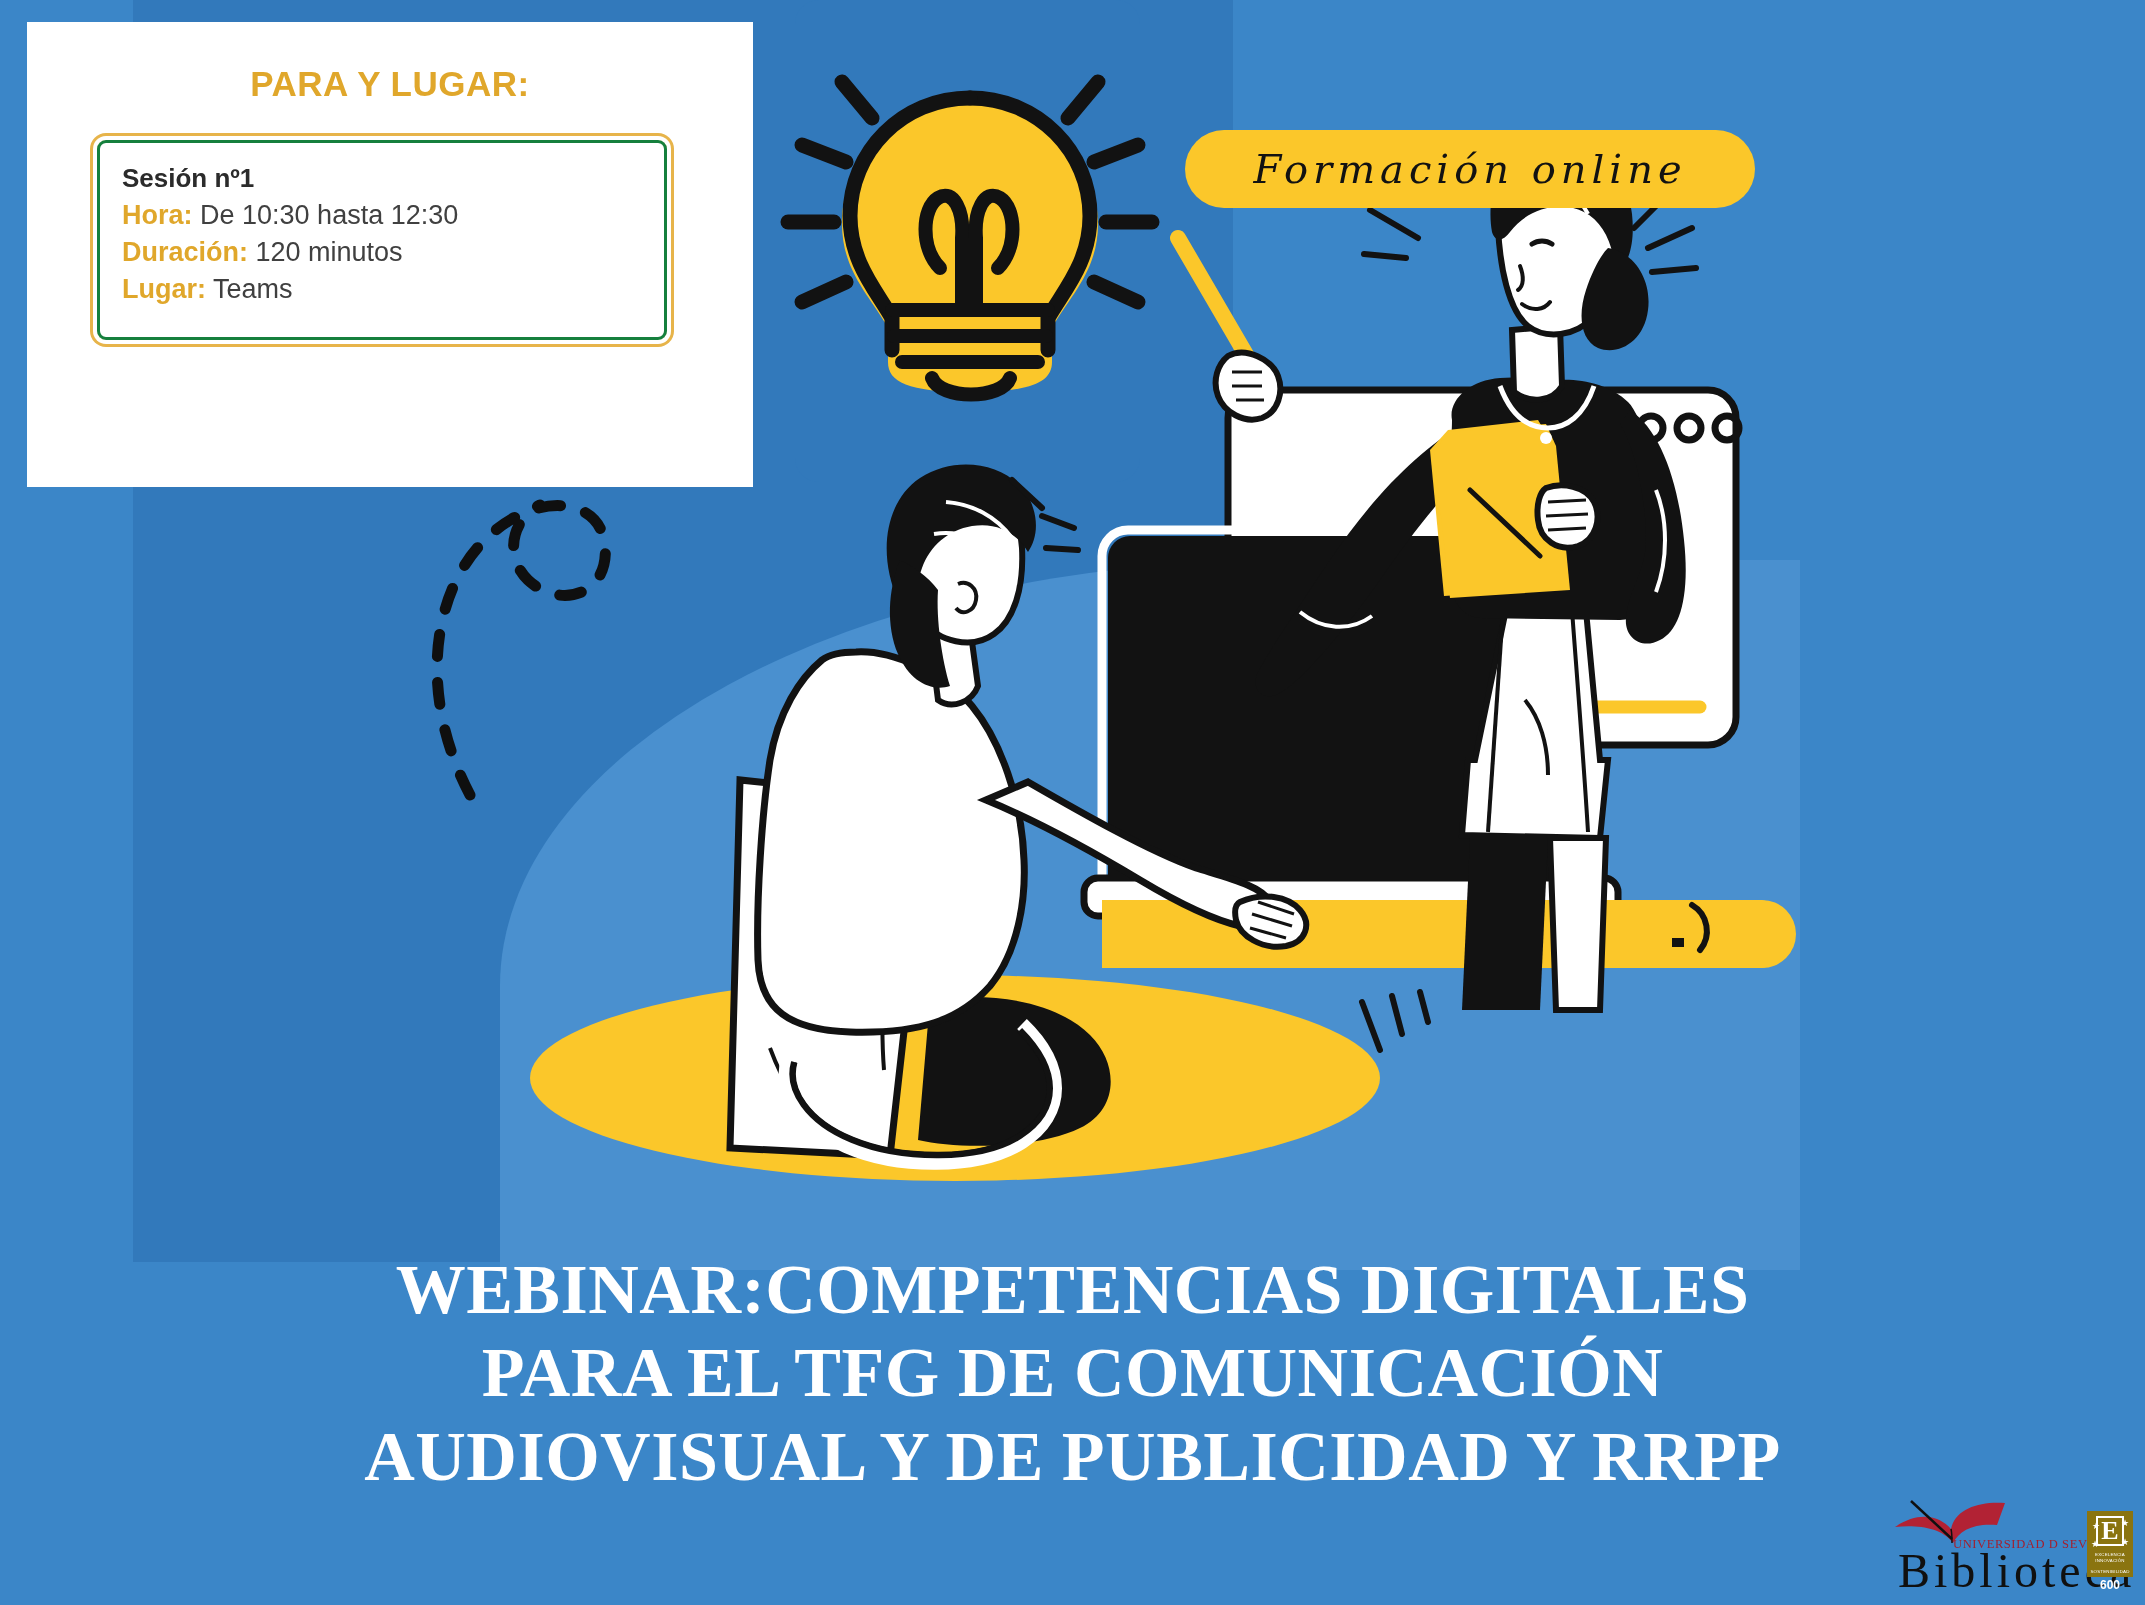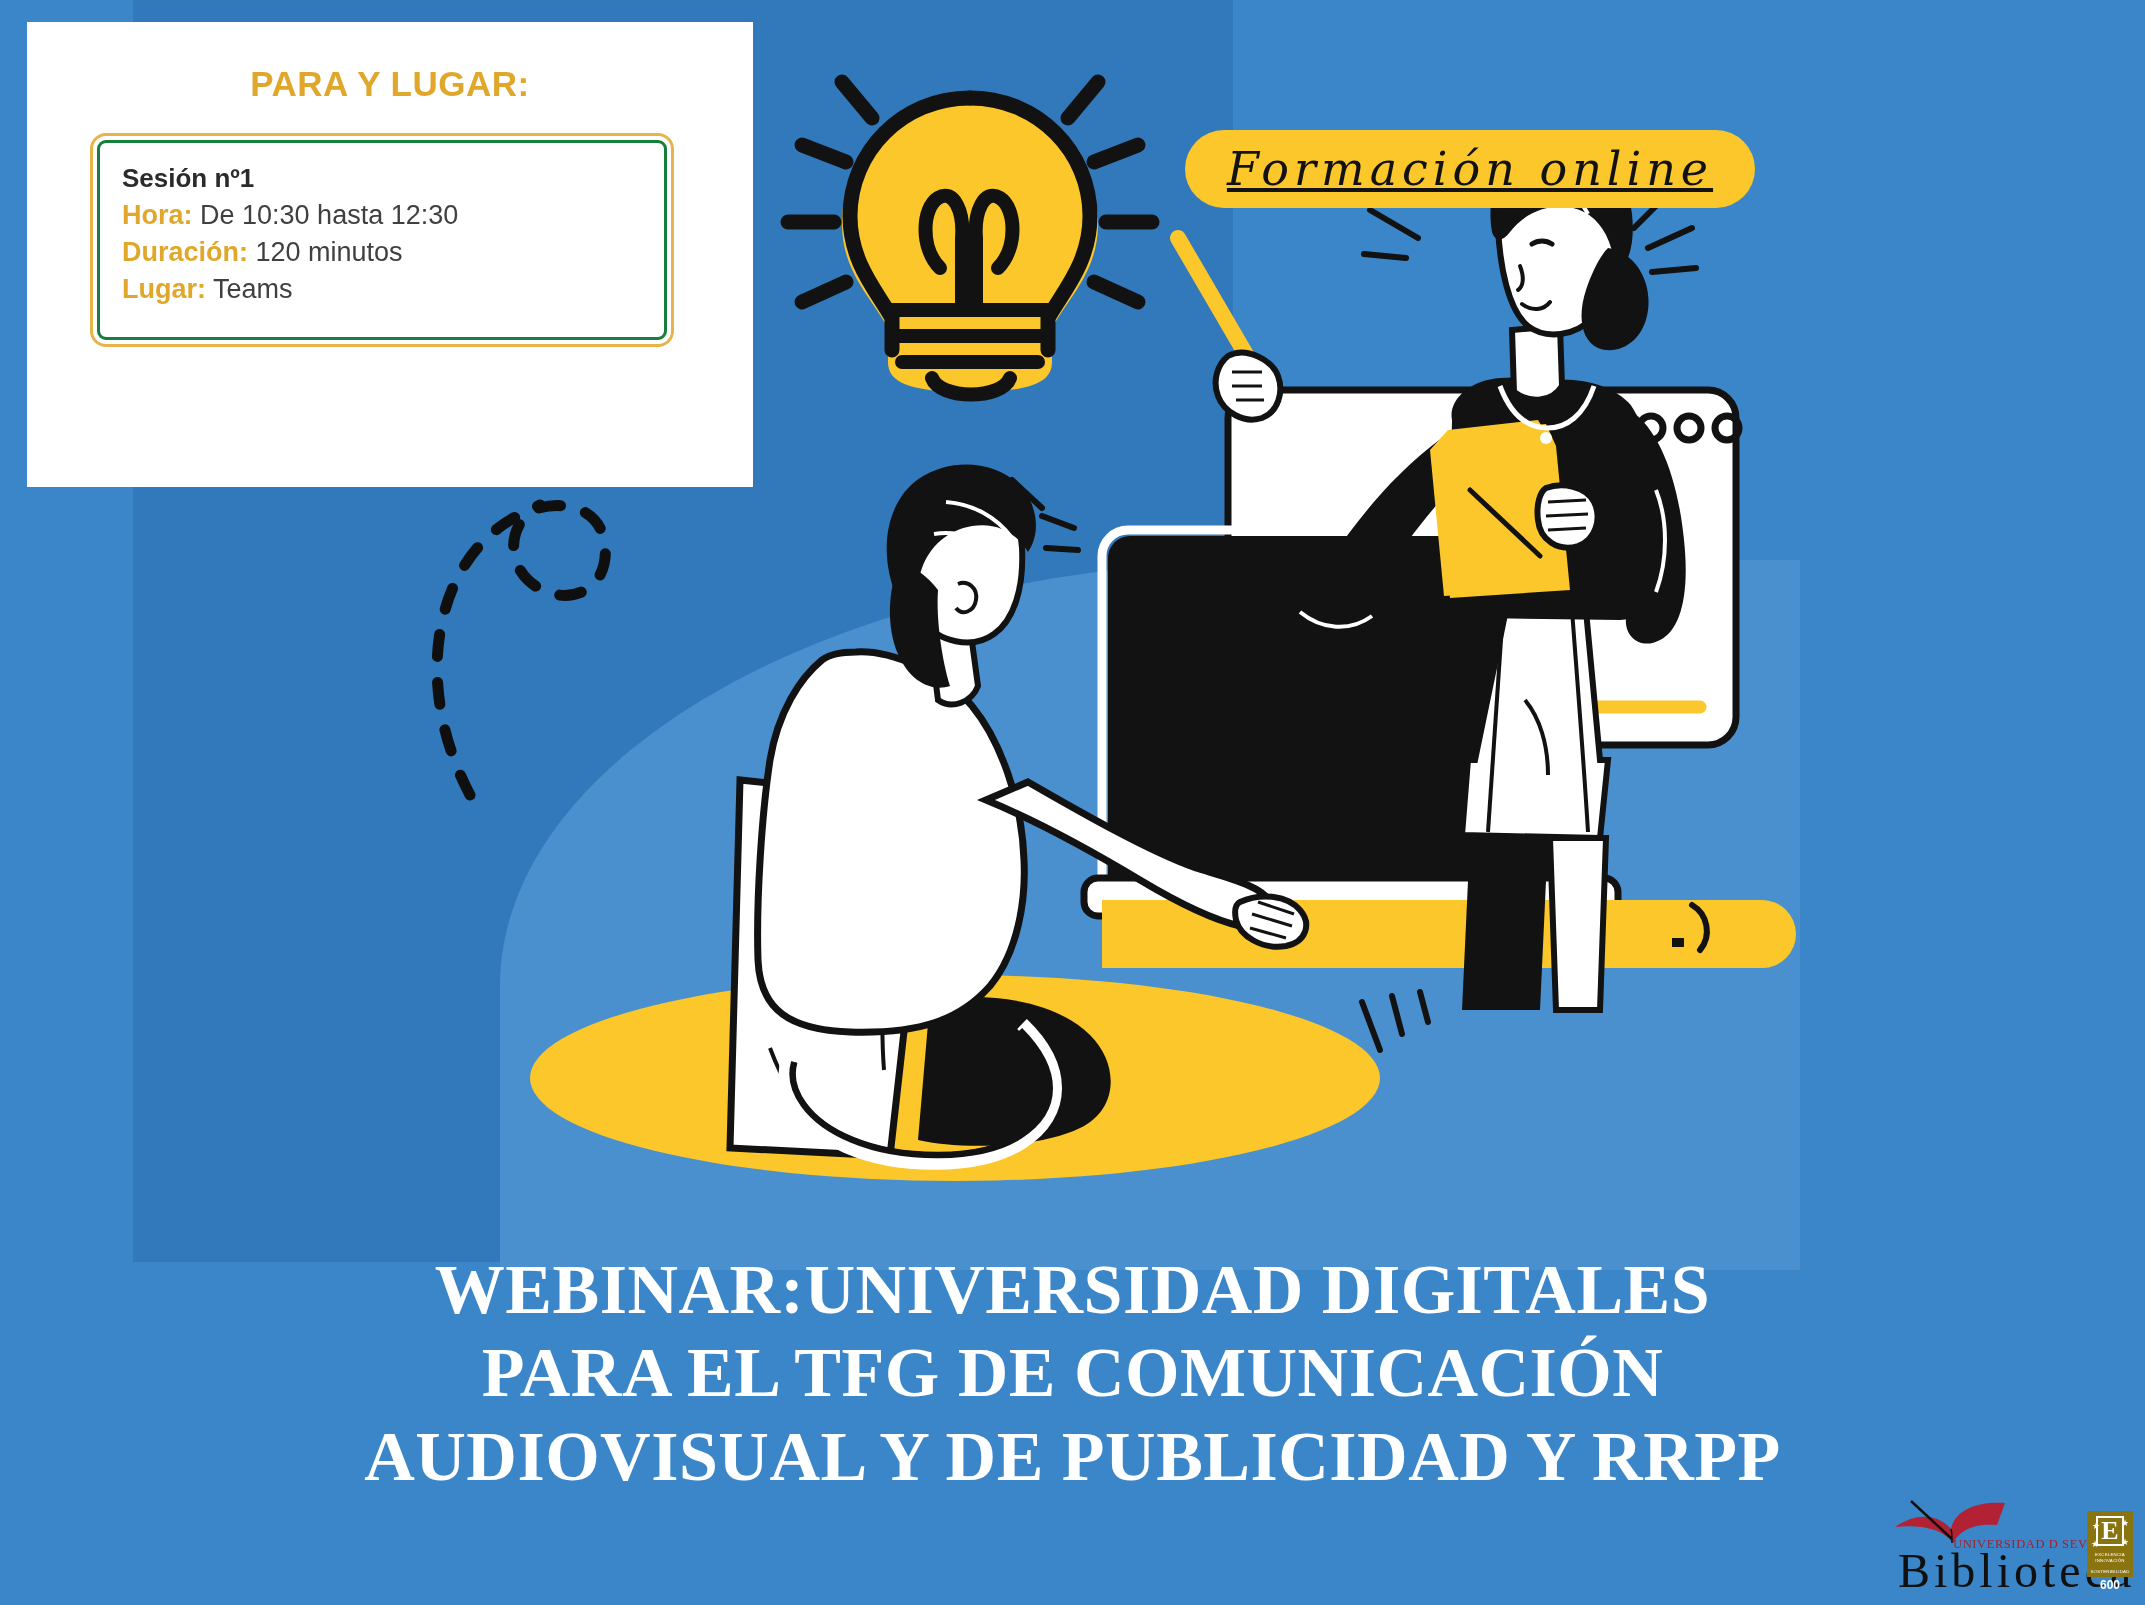--- a/index.html
+++ b/index.html
@@ -78,24 +78,23 @@
     position:absolute;left:1185px;top:130px;
     width:570px;height:78px;
     background:#fbc72a;
     border-radius:40px;
     z-index:30;
     display:flex;align-items:center;justify-content:center;
   }
   .badge span{
     font-family:"DejaVu Serif", serif;
     font-style:italic;
-    font-size:46px;
+    font-size:40px;
     color:#121212;
     letter-spacing:5px;
-    text-decoration:underline;
   }
 
   
   .illus{position:absolute;left:0;top:0;width:2145px;height:1605px;z-index:25;pointer-events:none;}
 
   
   .title-block{
     position:absolute;left:0;top:1248px;width:2145px;
     text-align:center;z-index:50;
   }
@@ -364,21 +363,21 @@
 
       <g stroke="#121212" stroke-width="6" stroke-linecap="round">
         <line x1="1362" y1="1002" x2="1380" y2="1050"></line>
         <line x1="1392" y1="996" x2="1402" y2="1034"></line>
         <line x1="1420" y1="992" x2="1428" y2="1022"></line>
       </g>
     </g>
   </svg>
 
   <div class="title-block">
-    <div class="title-line">WEBINAR:UNIVERSIDAD DIGITALES</div>
+    <div class="title-line">WEBINAR:COMPETENCIAS DIGITALES</div>
     <div class="title-line">PARA EL TFG DE COMUNICACIÓN</div>
     <div class="title-line">AUDIOVISUAL Y DE PUBLICIDAD Y RRPP</div>
   </div>
 
   <div class="logo">
     <div class="logo-main">
       <svg class="logo-book" viewBox="0 0 132 48">
         <path d="M2 28 C 22 14 44 14 58 30 C 62 10 86 2 112 4 L 104 26 C 80 24 66 32 60 44 C 48 28 24 26 2 28 Z" fill="#b22234"></path>
         <line x1="18" y1="2" x2="59" y2="40" stroke="#101010" stroke-width="2.5"></line>
         <path d="M58 30 C 59 34 59 39 59 44" stroke="#101010" stroke-width="1.5" fill="none"></path>

